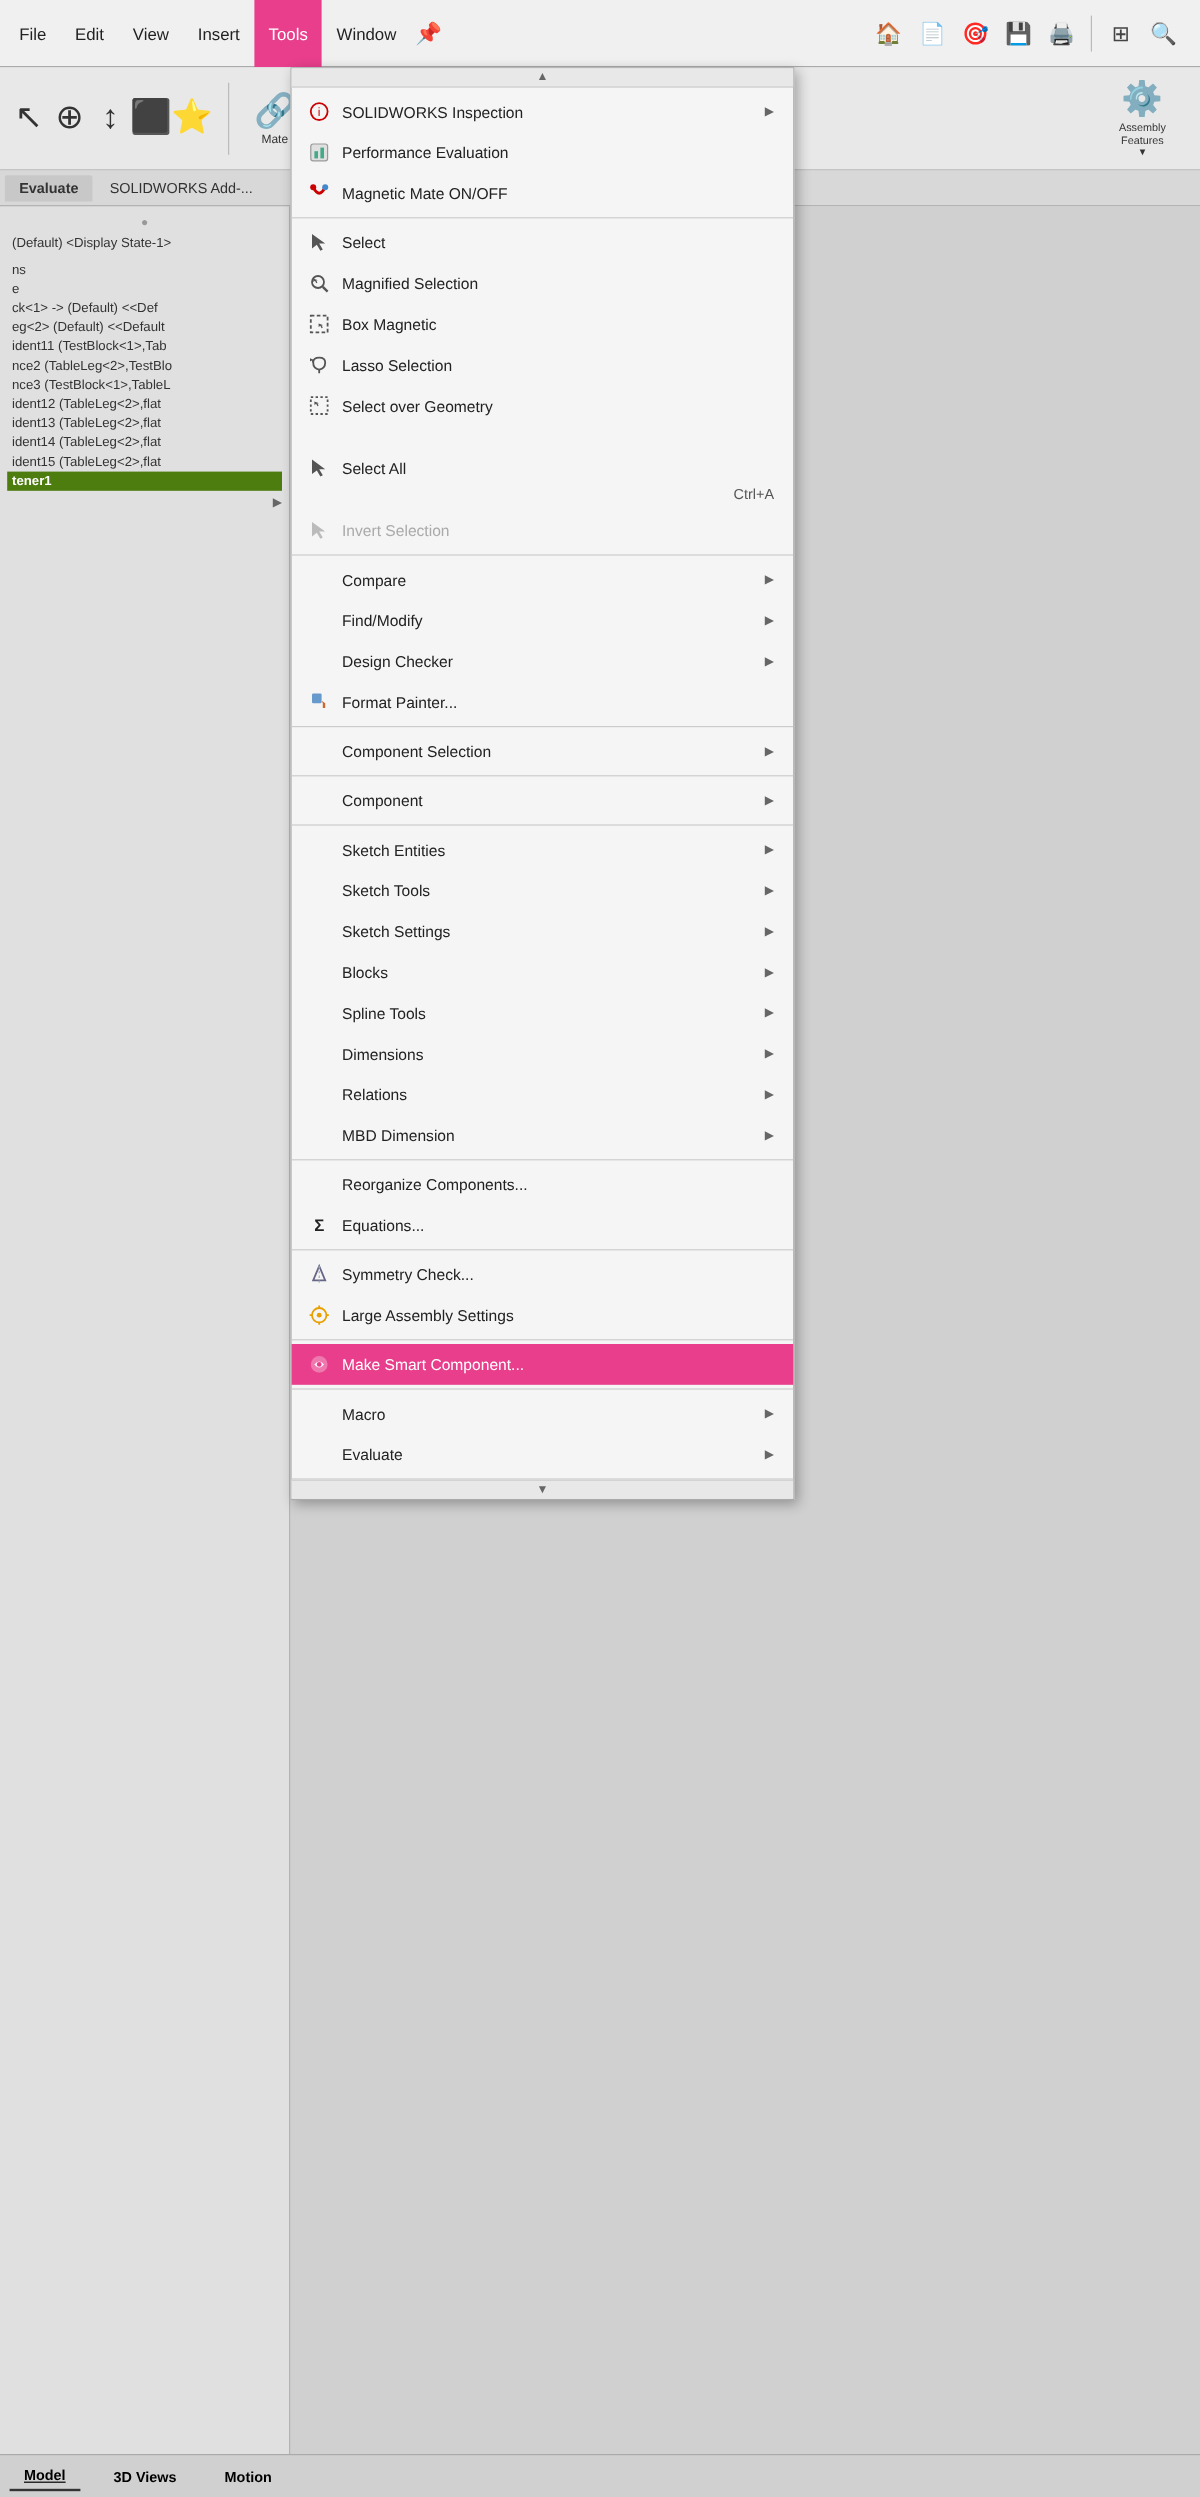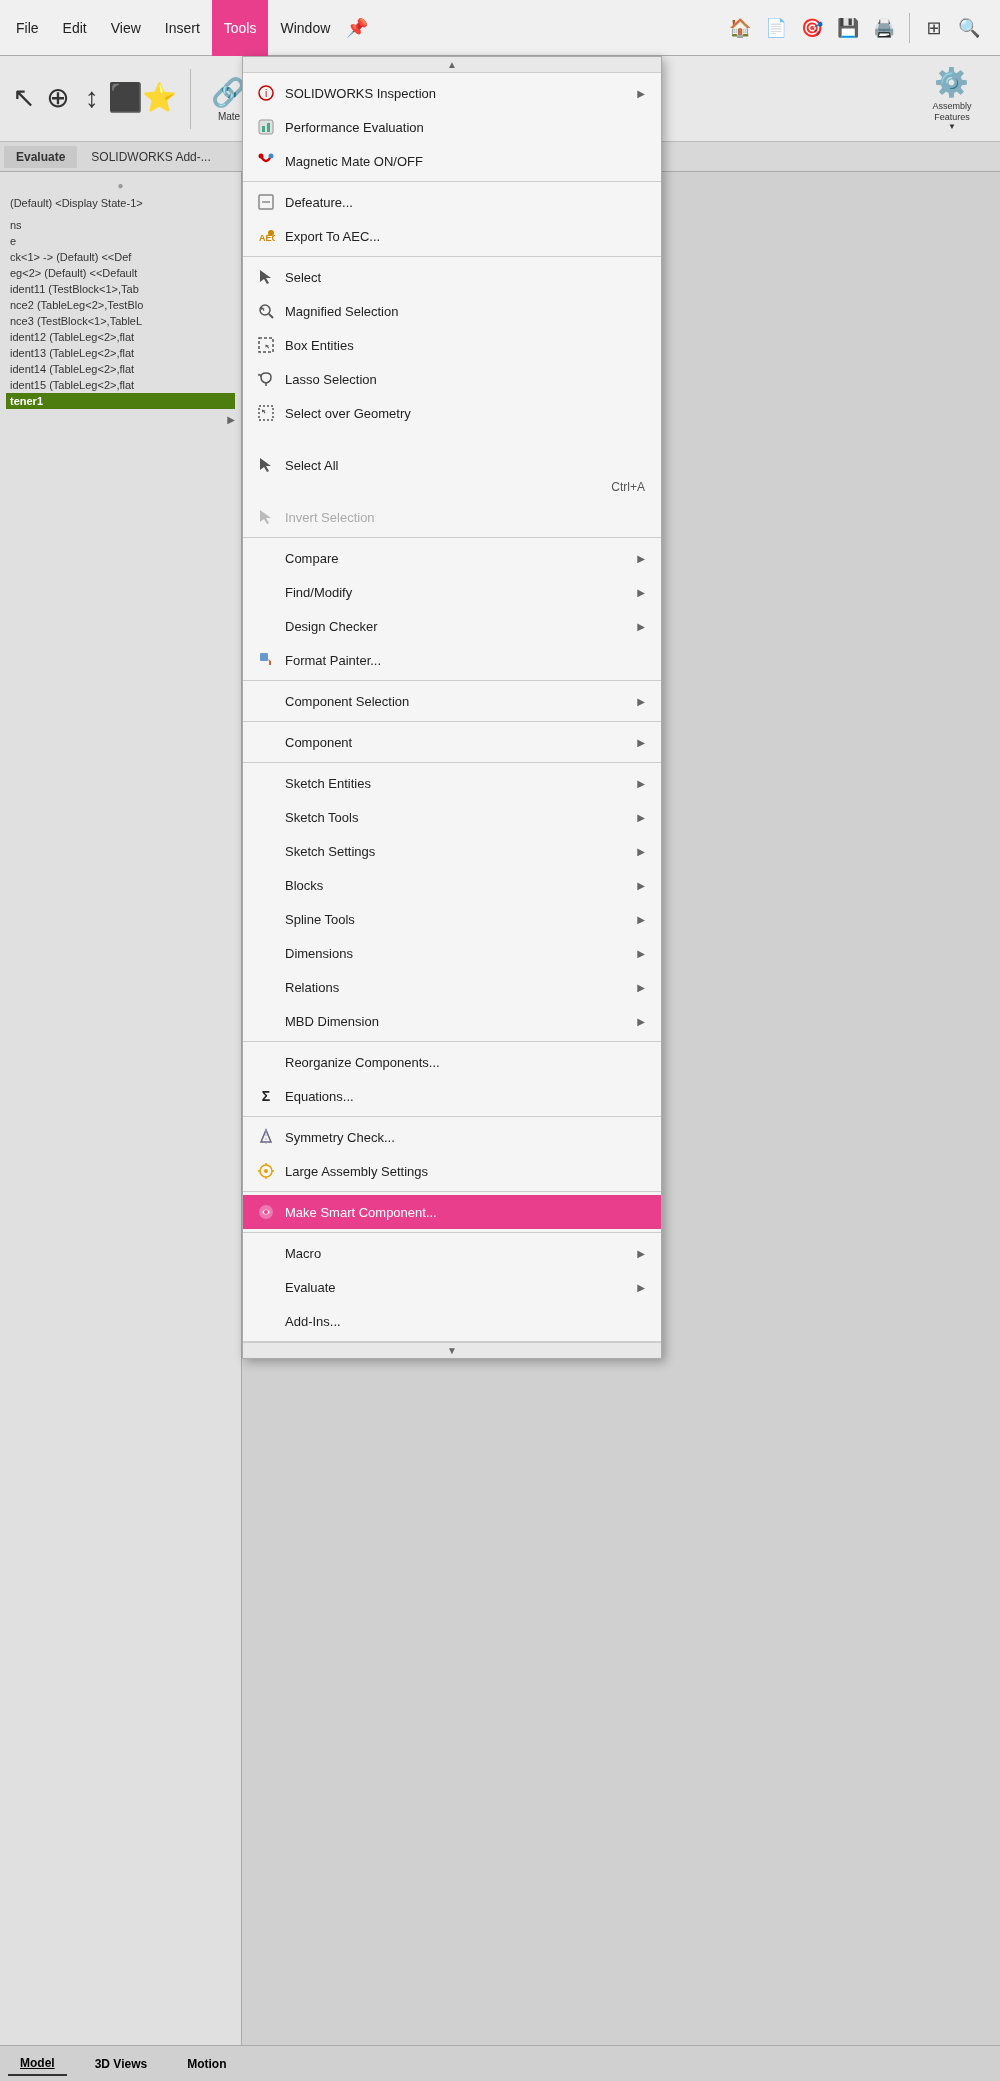--- a/index.html
+++ b/index.html
@@ -412,40 +412,20 @@
         <svg width="18" height="18" viewBox="0 0 18 18">
           <path d="M4 4 Q9 14 14 4" fill="none" stroke="#c00" stroke-width="2.5"></path>
           <circle cx="4" cy="4" r="2.5" fill="#c00"></circle>
           <circle cx="14" cy="4" r="2.5" fill="#4488cc"></circle>
         </svg>
       </div>
       <span class="item-label">Magnetic Mate ON/OFF</span>
     </div>
   </div>
 
-  <div class="menu-section">
-    <div class="dropdown-item">
-      <div class="item-icon">
-        <svg width="18" height="18" viewBox="0 0 18 18">
-            <rect x="2" y="2" width="14" height="14" rx="1" fill="none" stroke="#888" stroke-width="1.5"></rect>
-            <line x1="5" y1="9" x2="13" y2="9" stroke="#888" stroke-width="1.5"></line>
-          </svg>
-      </div>
-      <span class="item-label">Defeature...</span>
-    </div>
-    <div class="dropdown-item">
-      <div class="item-icon">
-        <svg width="18" height="18" viewBox="0 0 18 18">
-          <text x="2" y="14" font-size="9" fill="#c80" font-weight="bold">AEC</text>
-          <circle cx="14" cy="6" r="3" fill="#c80"></circle>
-        </svg>
-      </div>
-      <span class="item-label">Export To AEC...</span>
-    </div>
-  </div>
 
   <div class="menu-section">
     <div class="dropdown-item">
       <div class="item-icon">
         <svg width="18" height="18" viewBox="0 0 18 18">
             <polygon points="3,2 3,14 7,11 10,16 12,15 9,10 14,10" fill="#555"></polygon>
           </svg>
       </div>
       <span class="item-label">Select</span>
     </div>
@@ -459,21 +439,21 @@
       </div>
       <span class="item-label">Magnified Selection</span>
     </div>
     <div class="dropdown-item">
       <div class="item-icon">
         <svg width="18" height="18" viewBox="0 0 18 18">
           <rect x="2" y="2" width="14" height="14" fill="none" stroke="#555" stroke-width="1.5" stroke-dasharray="3,2"></rect>
           <polygon points="3,3 3,9 6,7 8,11 10,10 8,6 11,6" fill="#555" transform="scale(0.5) translate(14,14)"></polygon>
         </svg>
       </div>
-      <span class="item-label">Box Entities</span>
+      <span class="item-label">Box Magnetic</span>
     </div>
     <div class="dropdown-item">
       <div class="item-icon">
         <svg width="18" height="18" viewBox="0 0 18 18">
           <path d="M9 3 Q14 3 14 7 Q14 12 9 13 Q4 12 4 7 Q4 3 9 3" fill="none" stroke="#555" stroke-width="1.5"></path>
           <line x1="9" y1="13" x2="9" y2="16" stroke="#555" stroke-width="1.5"></line>
           <polygon points="3,3 3,9 6,7 8,11 10,10 8,6 11,6" fill="#555" transform="scale(0.45) translate(0,5)"></polygon>
         </svg>
       </div>
       <span class="item-label">Lasso Selection</span>
@@ -645,24 +625,20 @@
     <div class="dropdown-item">
       <div class="item-icon"></div>
       <span class="item-label">Macro</span>
       <span class="submenu-arrow">▶</span>
     </div>
     <div class="dropdown-item">
       <div class="item-icon"></div>
       <span class="item-label">Evaluate</span>
       <span class="submenu-arrow">▶</span>
     </div>
-    <div class="dropdown-item">
-      <div class="item-icon"></div>
-      <span class="item-label">Add-Ins...</span>
-    </div>
   </div>
 
   <div class="scroll-btn scroll-btn-bottom">▼</div>
 </div>
 
 <div class="statusbar">
   <div class="status-tab active">Model</div>
   <div class="status-tab">3D Views</div>
   <div class="status-tab">Motion</div>
 </div>

